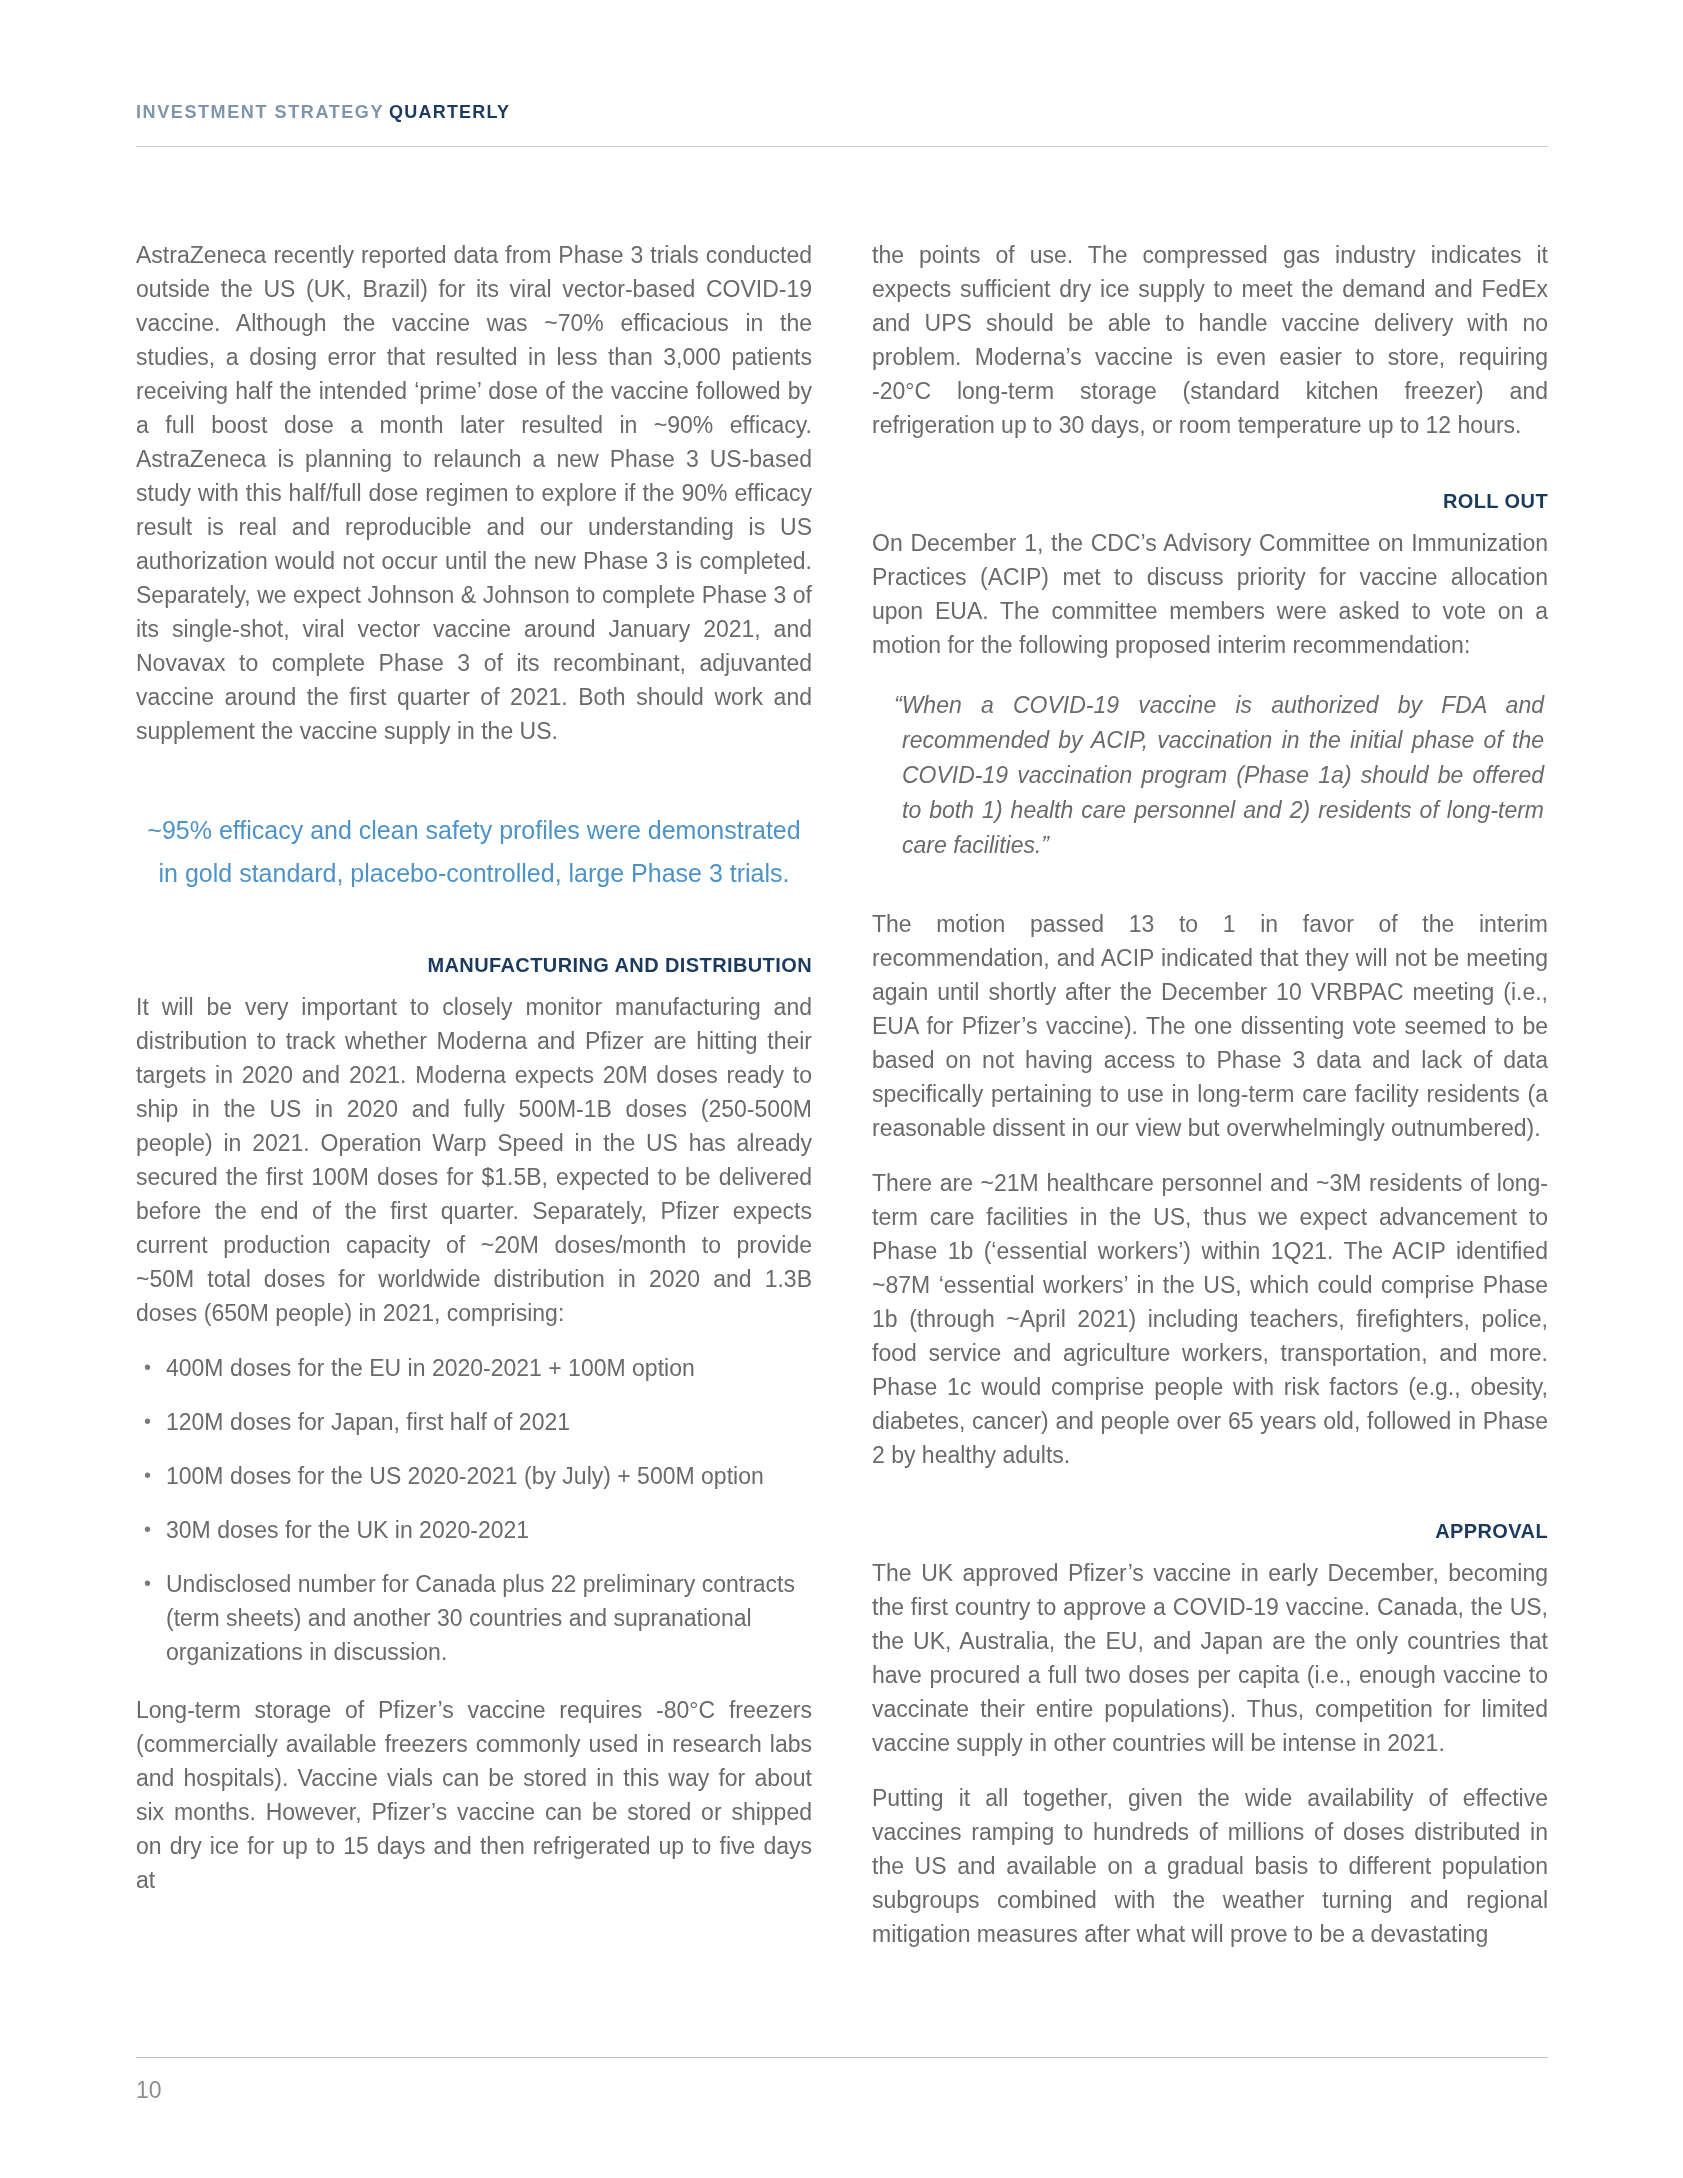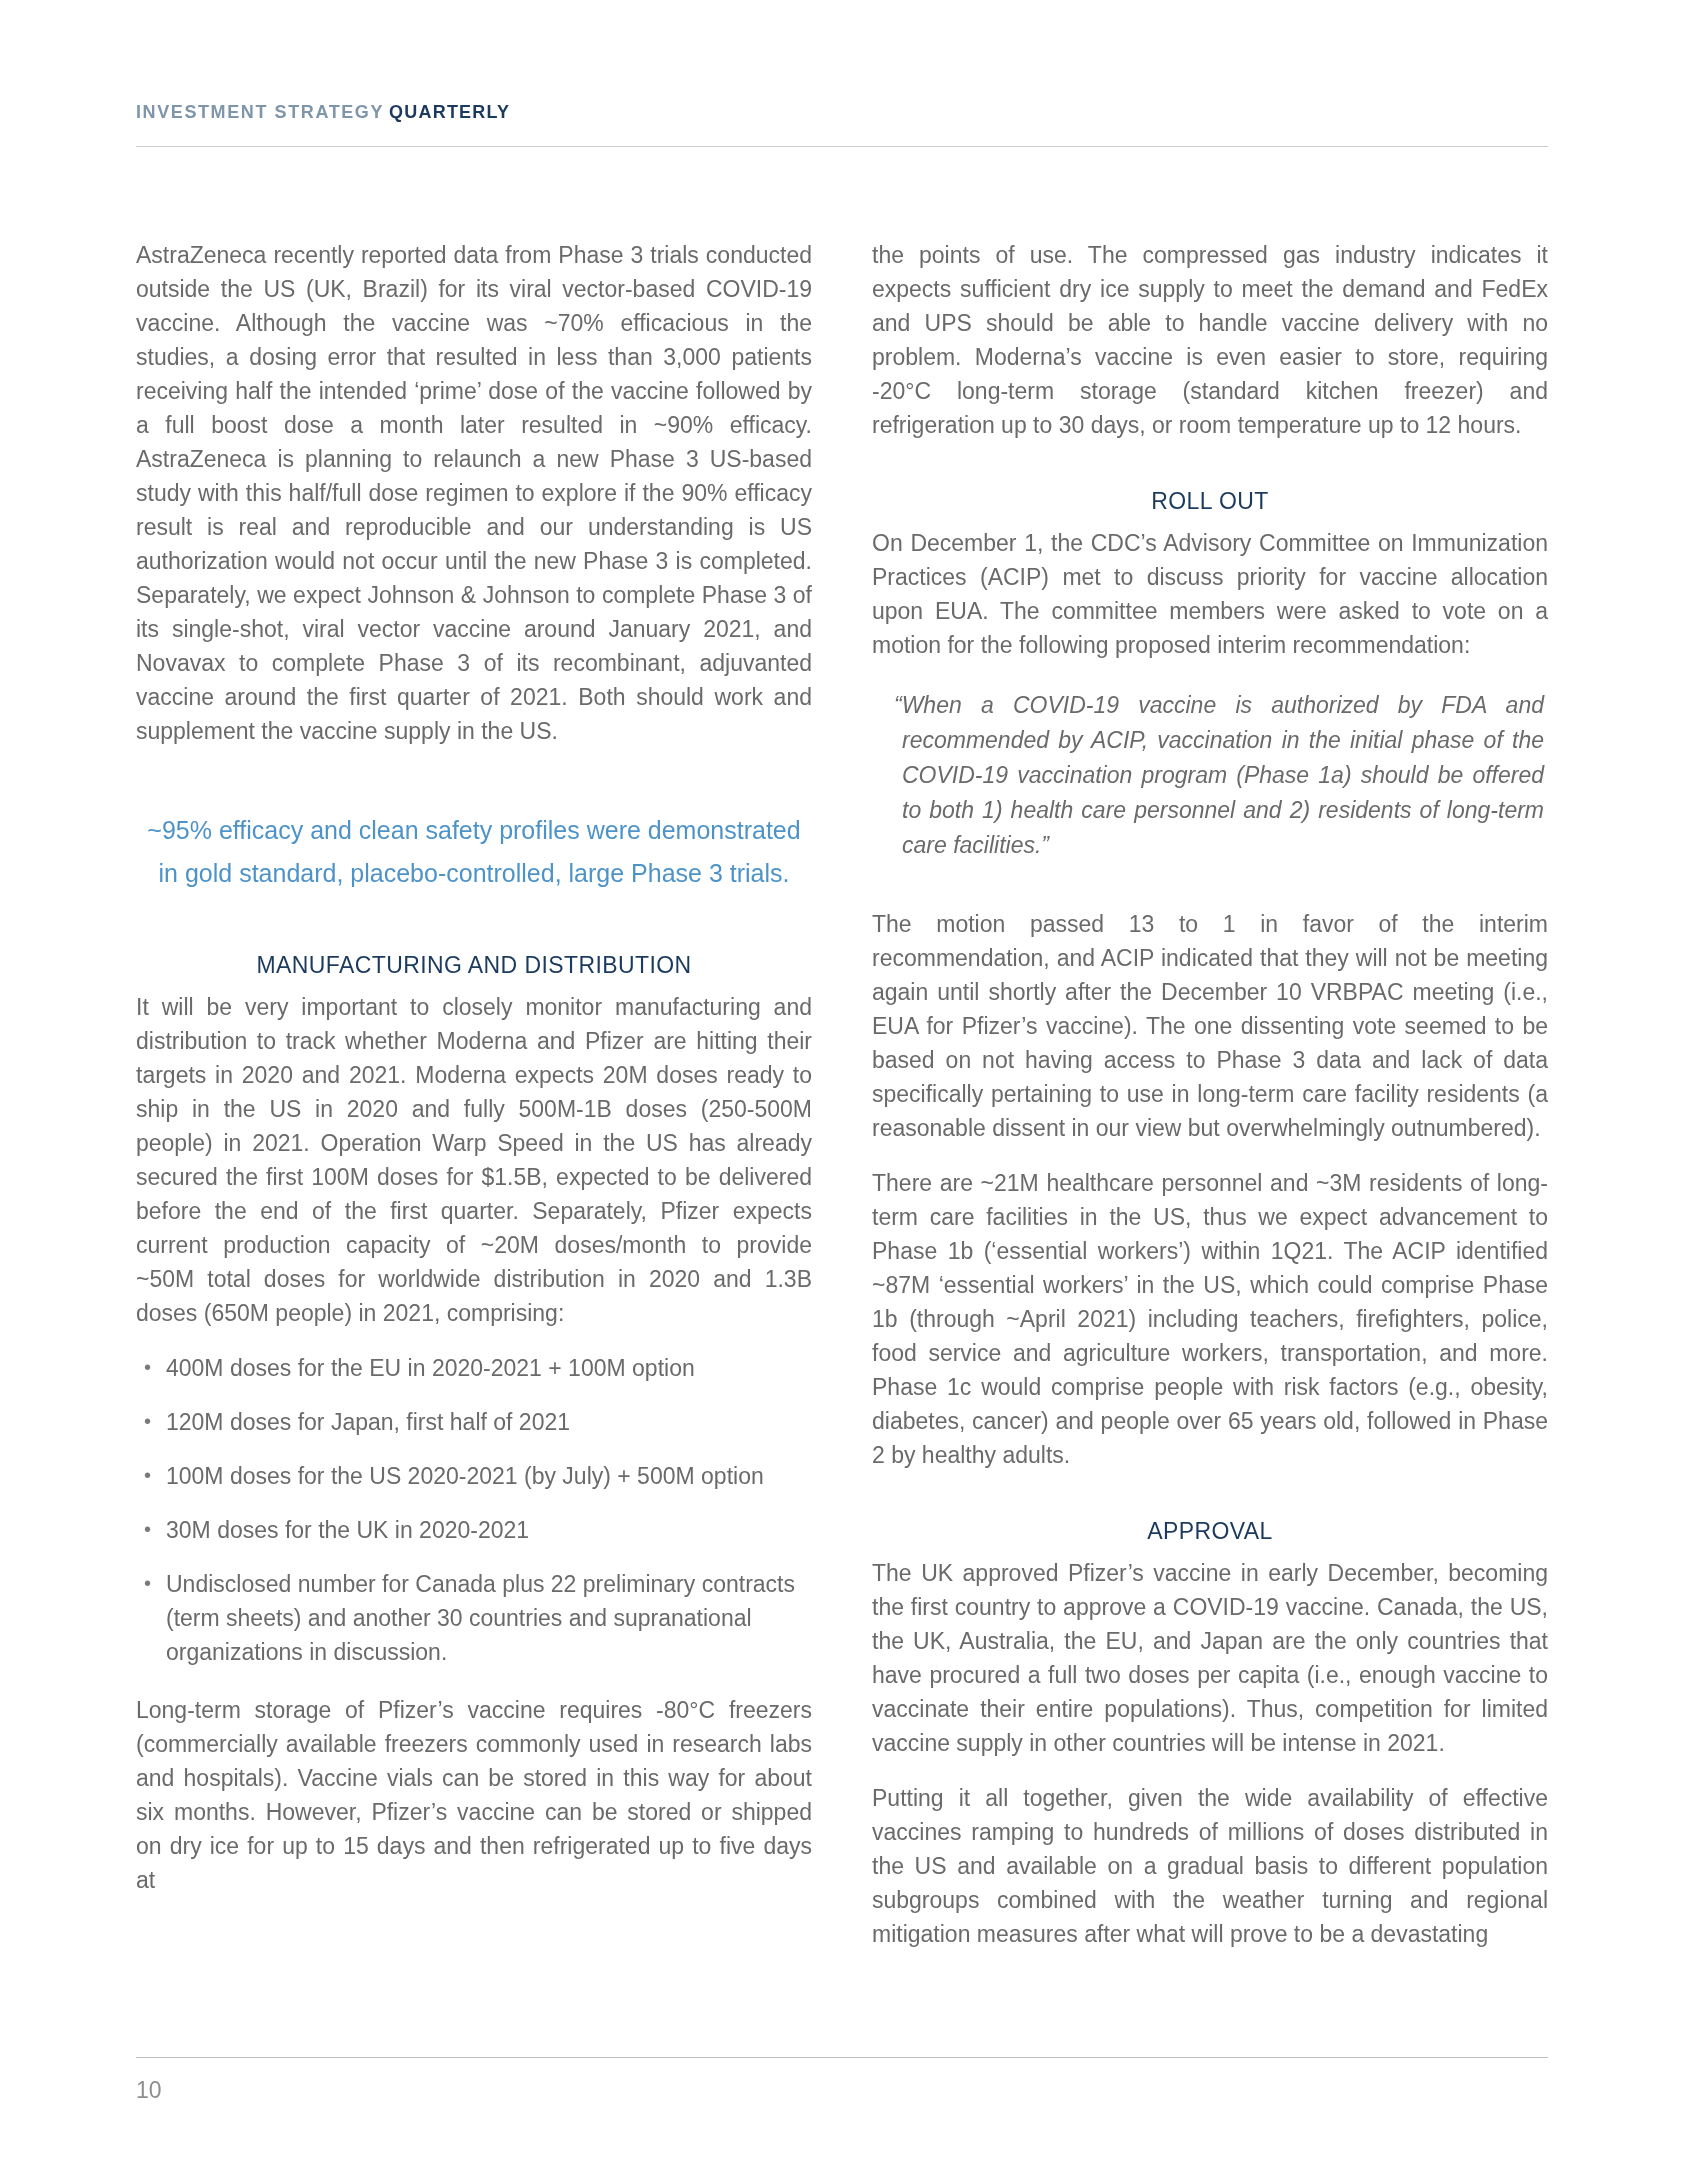--- a/index.html
+++ b/index.html
@@ -12,22 +12,22 @@
   .brand-bold{color:var(--navy,#1b3a5e);font-weight:700;letter-spacing:1.2px;}
   .header-rule{position:absolute;top:146px;left:136px;width:1412px;height:1px;background:var(--rule,#cccccc);}
   .columns{position:absolute;top:229px;left:136px;width:1412px;display:flex;gap:60px;margin-top:9px;}
   .col{width:684px;color:var(--body,#6a6a6a);font-size:23px;line-height:34px;text-align:justify;}
   .col p{margin:0 0 21px 0;}
   .pull-quote{
     color:var(--blue,#4e93c8);font-size:25px;line-height:43px;text-align:center;
     margin:61px 0 55px 0;padding:0 6px;
   }
   .col h2{
-    color:var(--navy,#1b3a5e);font-size:23px;line-height:30px;font-weight:400;
-    letter-spacing:0.4px;margin:44px 0 10px 0;text-align:center;
+    color:var(--navy,#1b3a5e);font-size:20px;line-height:30px;font-weight:700;
+    letter-spacing:0.4px;margin:44px 0 10px 0;text-align:right;
   }
   ul.bullets{list-style:none;margin:4px 0 24px 0;padding:0;}
   ul.bullets li{position:relative;padding-left:30px;margin-bottom:20px;text-align:left;}
   ul.bullets li::before{content:"\2022";position:absolute;left:8px;top:-1px;color:#7a7a7a;font-size:20px;}
   blockquote.quote{
     font-style:italic;margin:26px 0 44px 0;padding:0 4px 0 30px;text-indent:-8px;line-height:35px;
   }
   .footer-rule{position:absolute;top:2057px;left:136px;width:1412px;height:1px;background:var(--rule2,#bfbfbf);}
   .page-number{position:absolute;top:2077px;left:136px;font-size:23px;color:#8e8e8e;}
 </style>

